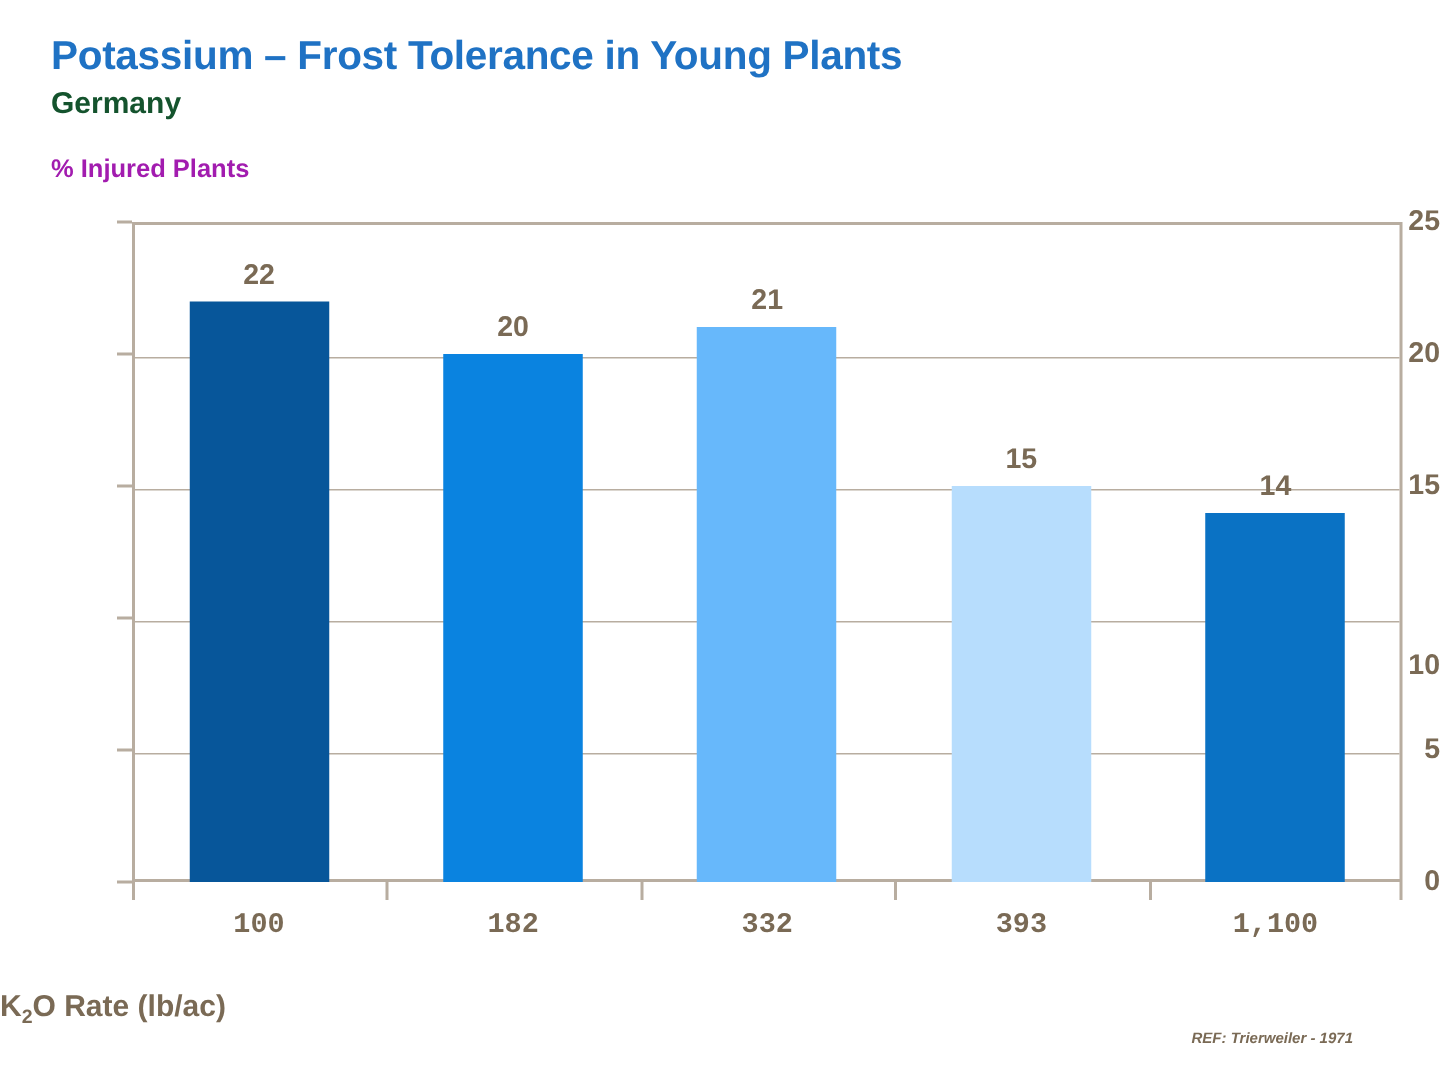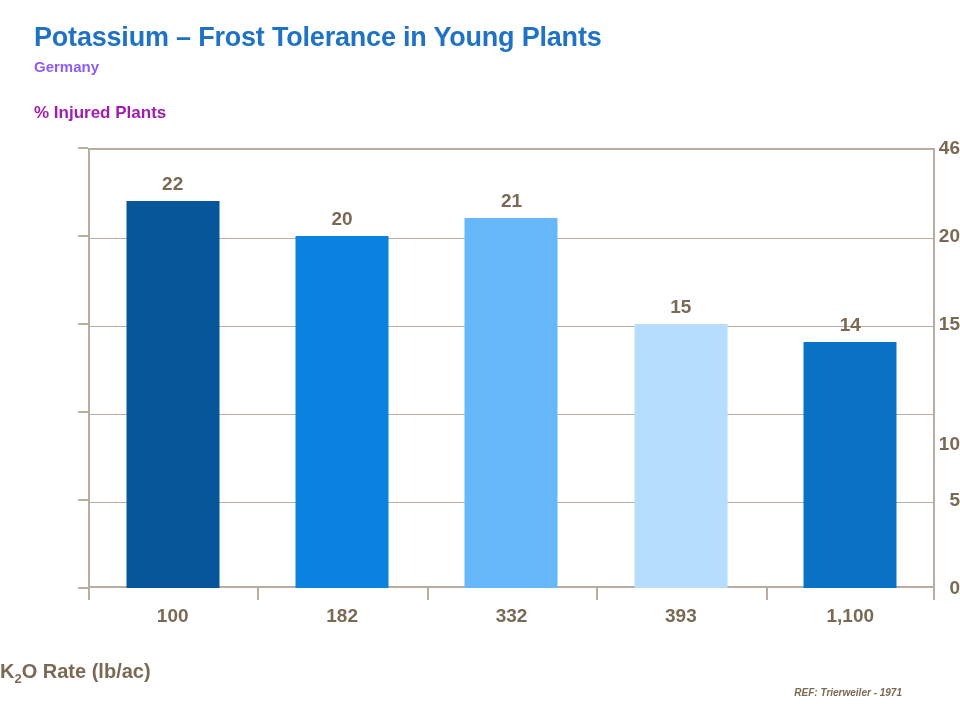--- a/index.html
+++ b/index.html
@@ -26,23 +26,23 @@
     font-size: 27px;
     font-weight: bold;
     color: #1F72C4;
     letter-spacing: -0.2px;
     white-space: nowrap;
   }
   #chart-subtitle {
     position: absolute;
     left: 34px;
     top: 58px;
-    font-size: 15px;
-    font-weight: bold;
-    color: #8b5cf6;
+    font-size: 20px;
+    font-weight: bold;
+    color: #14532d;
     white-space: nowrap;
   }
 
   
   #y-axis-title {
     position: absolute;
     left: 34px;
     top: 103px;
     font-size: 17px;
     font-weight: bold;
@@ -123,20 +123,21 @@
     white-space: nowrap;
   }
 
   
   #x-tick-layer {
     position: absolute;
     left: 88px;
     top: 588px;
     width: 847px;
     height: 50px;
+    font-family: Liberation Mono, monospace;
   }
   .x-tick-mark {
     position: absolute;
     top: 0;
     width: 2px;
     height: 12px;
     background: #B8ADA0;
   }
   .x-tick-label {
     position: absolute;
@@ -195,21 +196,21 @@
       <div class="y-tick-label" style="top: 588px;">0</div>
       <div class="y-tick-mark" style="top: 588px;"></div>
       <div class="y-tick-label" style="top: 500px;">5</div>
       <div class="y-tick-mark" style="top: 500px;"></div>
       <div class="y-tick-label" style="top: 412px; margin-top: 32px;">10</div>
       <div class="y-tick-mark" style="top: 412px;"></div>
       <div class="y-tick-label" style="top: 324px;">15</div>
       <div class="y-tick-mark" style="top: 324px;"></div>
       <div class="y-tick-label" style="top: 236px;">20</div>
       <div class="y-tick-mark" style="top: 236px;"></div>
-      <div class="y-tick-label" style="top: 148px;">46</div>
+      <div class="y-tick-label" style="top: 148px;">25</div>
       <div class="y-tick-mark" style="top: 148px;"></div>
     </div>
 
   <div id="bars-layer">
       <div class="bar-group" style="left: 0px; width: 169.4px;">
         <div class="bar" style="height: 387.2px; background: rgb(7, 86, 154);"></div>
         <div class="bar-value" style="bottom: 393.2px;">22</div>
       </div>
       <div class="bar-group" style="left: 169.4px; width: 169.4px;">
         <div class="bar" style="height: 352px; background: rgb(10, 131, 224);"></div>

